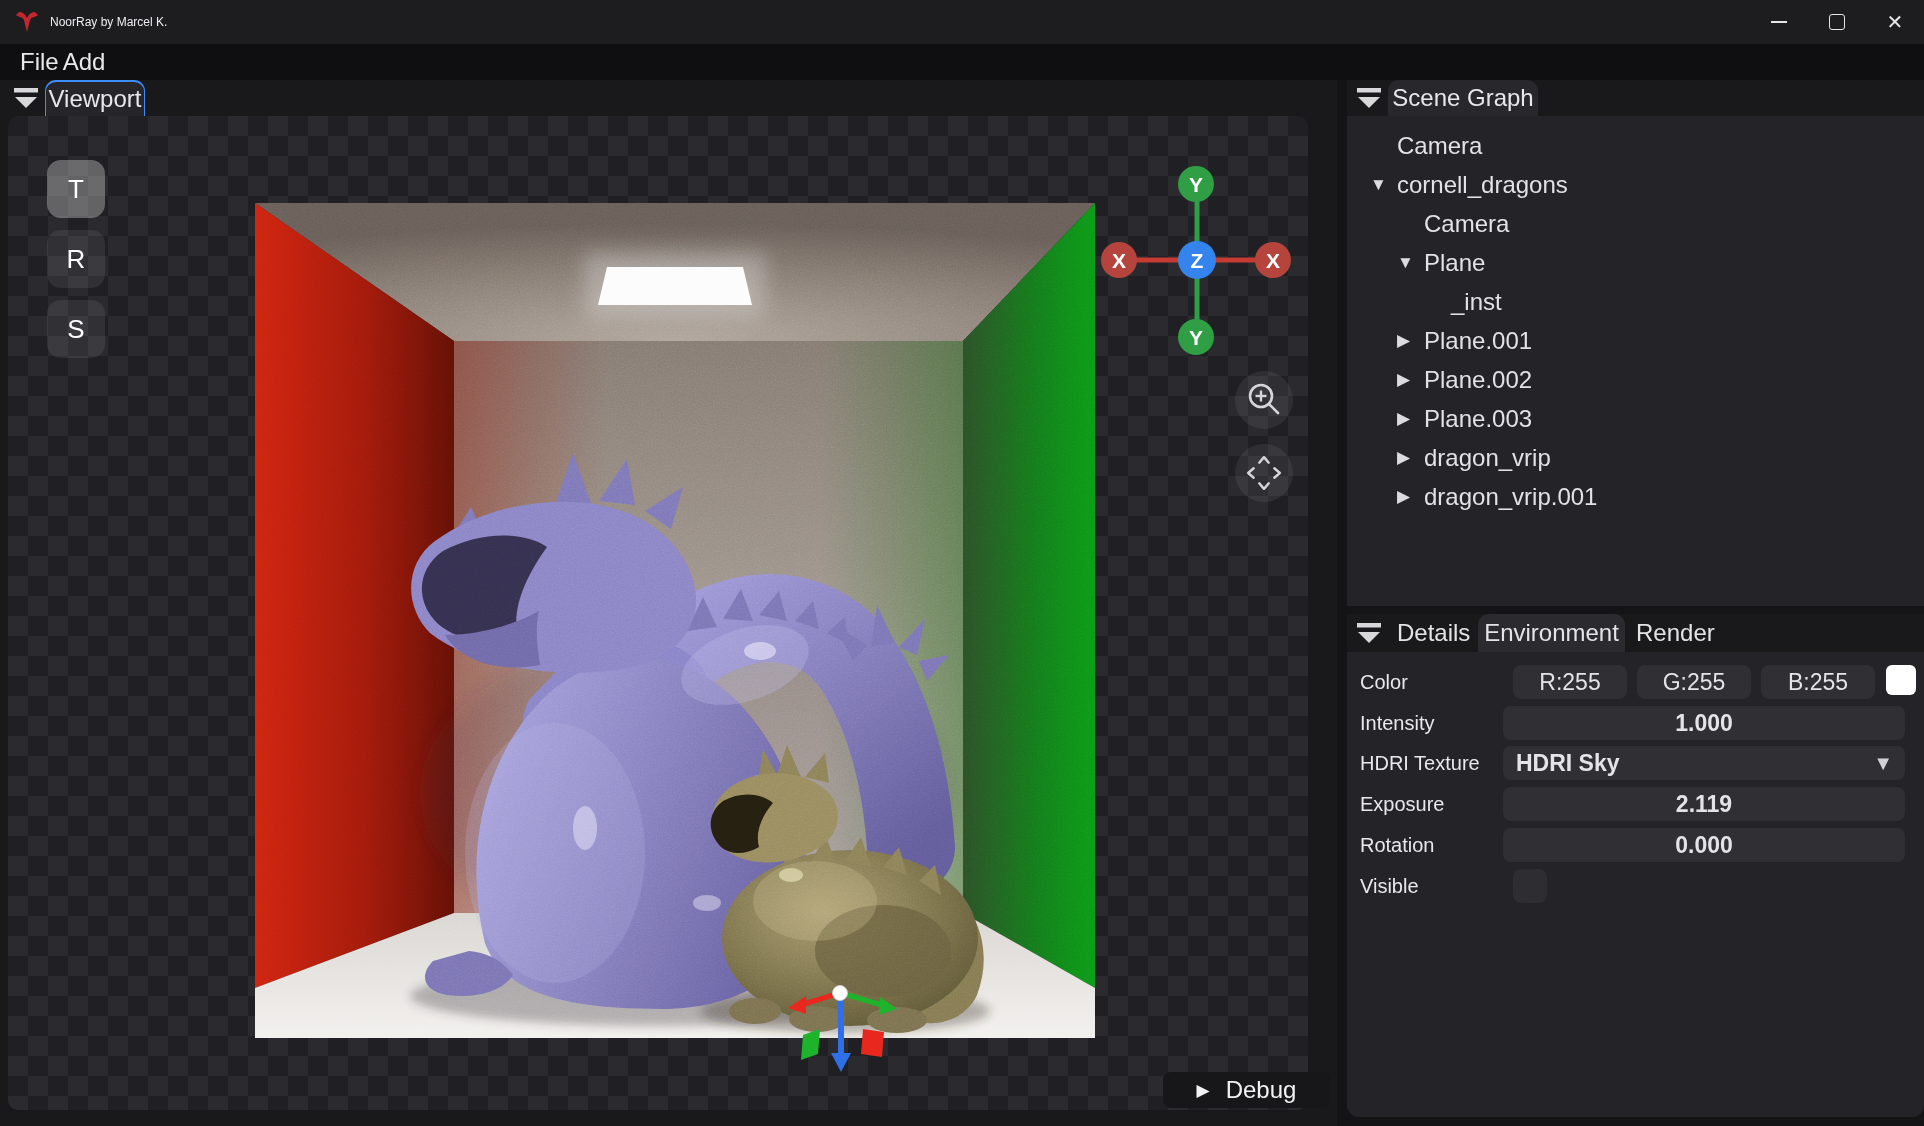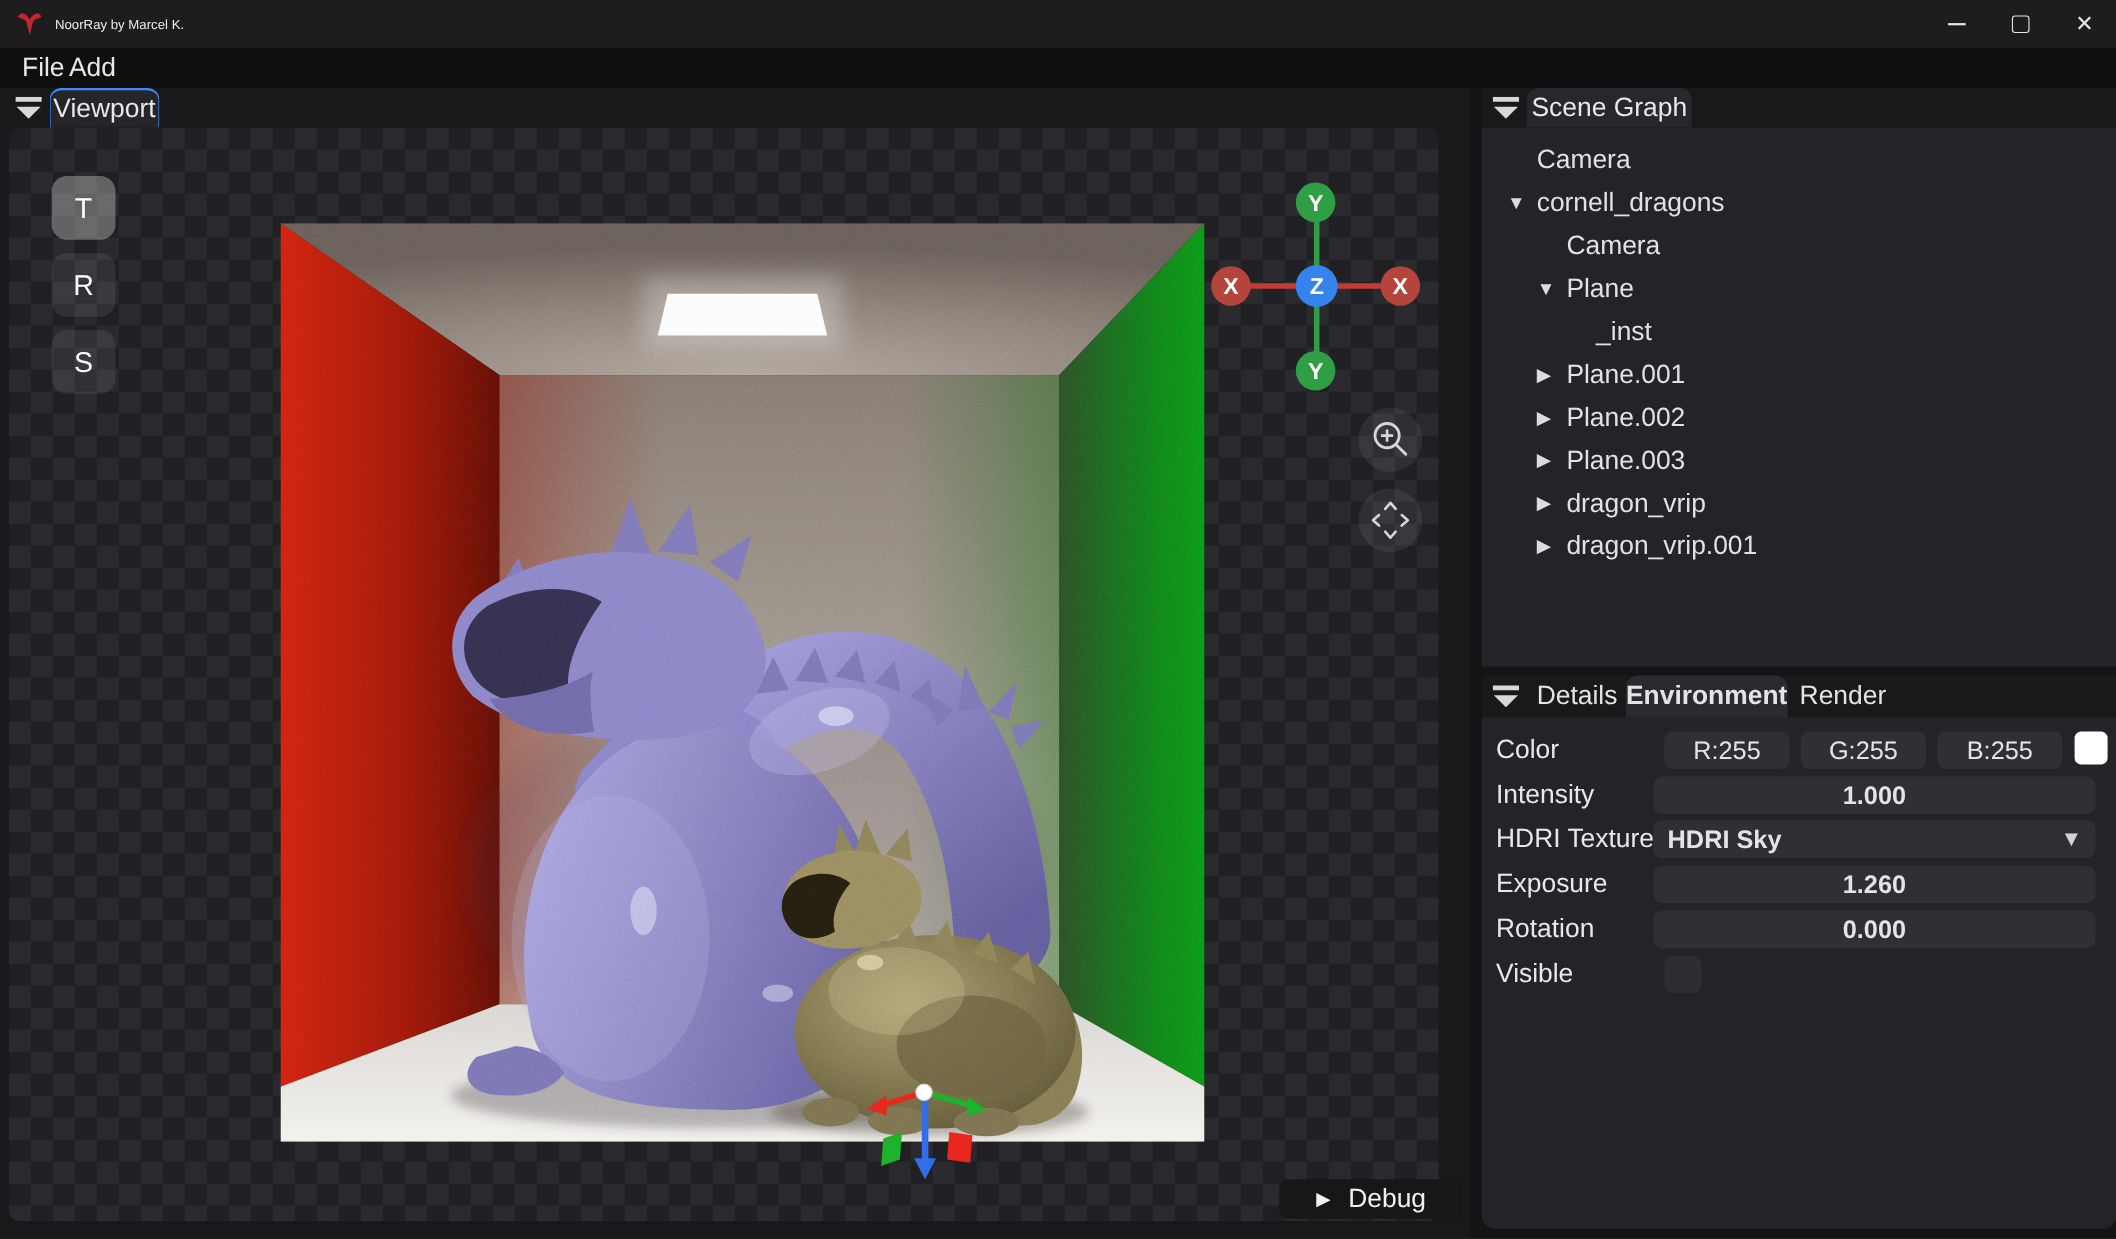--- a/index.html
+++ b/index.html
@@ -38,28 +38,28 @@
   #debug-btn{left:1163px;top:992px;width:167px;height:36px;background:#17171a;border-radius:8px;
      display:flex;align-items:center;justify-content:center;gap:16px;}
   #debug-btn .play{font-size:17px;color:#f2f2f4;}
   #debug-btn .lbl{font-size:24px;color:#f2f2f4;}
   
   #right-col{left:1347px;top:80px;width:577px;height:1046px;background:#141416;}
   .rc-header{position:absolute;left:0;width:577px;background:#19191c;}
   .rc-content{position:absolute;left:0;width:577px;background:#242428;}
   #scene-tab{left:41px;width:150px;background:#28282c;}
   .tab-plain{position:absolute;top:0;height:36px;display:flex;align-items:center;font-size:24px;color:#e4e4e7;}
-  #env-tab{left:131px;width:147px;background:#2b2b2f;border-radius:11px 11px 0 0;justify-content:center;font-weight:bold;}
+  #env-tab{left:131px;width:147px;background:#2b2b2f;border-radius:11px 11px 0 0;justify-content:center;}
   
   .trow{position:absolute;left:0;width:577px;height:39px;display:flex;align-items:center;font-size:24px;color:#e2e2e5;}
   .trow .arrow{display:inline-block;width:27px;font-size:17px;color:#dcdcdf;}
   .lvl0{padding-left:23px;} .lvl1{padding-left:50px;} .lvl2{padding-left:77px;}
   
   .prow{position:absolute;left:0;width:577px;height:40px;}
-  .plabel{position:absolute;left:13px;top:0;height:40px;display:flex;align-items:center;font-size:24px;color:#e8e8ea;}
+  .plabel{position:absolute;left:13px;top:0;height:40px;display:flex;align-items:center;font-size:20px;color:#e8e8ea;}
   .pfield{position:absolute;top:3px;height:34px;background:#303034;border-radius:8px;display:flex;align-items:center;justify-content:center;font-size:23px;color:#e4e4e7;}
   .full{left:156px;width:402px;font-weight:bold;}
   .rgb{width:114px;}
   #swatch{position:absolute;left:539px;top:3px;width:30px;height:30px;background:#ffffff;border-radius:6px;}
   #hdri-field{justify-content:flex-start;padding-left:13px;}
   #hdri-caret{position:absolute;right:12px;font-size:20px;color:#d2d2d6;}
   #visible-box{position:absolute;left:166px;top:3px;width:34px;height:34px;background:#2e2e32;border-radius:8px;}
   svg text{font-family:"Liberation Sans","DejaVu Sans",sans-serif;}
 </style>
 </head>
@@ -400,21 +400,21 @@
       <div class="prow" style="top:91px">
         <span class="plabel">HDRI Texture</span>
         <div id="hdri-field" class="pfield full">
           <span>HDRI Sky</span>
           <span id="hdri-caret">▼</span>
         </div>
       </div>
       <div class="prow" style="top:132px">
         <span class="plabel">Exposure</span>
         <div class="pfield full">
-            <span>1.260</span>
+            <span>2.119</span>
           </div>
       </div>
       <div class="prow" style="top:173px">
         <span class="plabel">Rotation</span>
         <div class="pfield full">
             <span>0.000</span>
           </div>
       </div>
       <div class="prow" style="top:214px">
         <span class="plabel">Visible</span>

